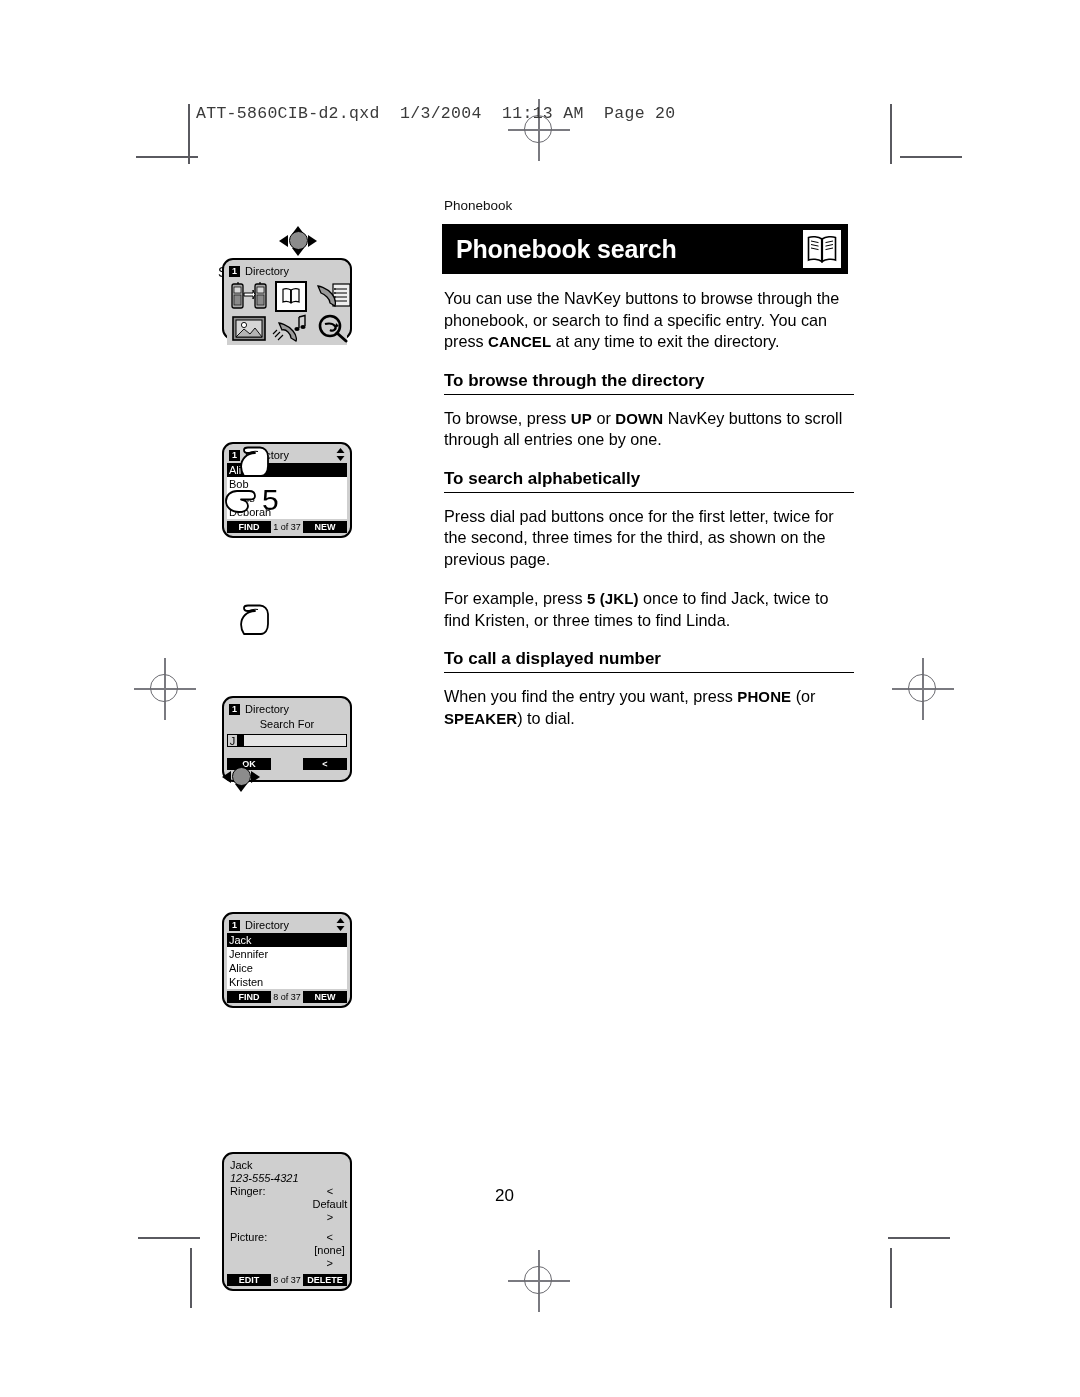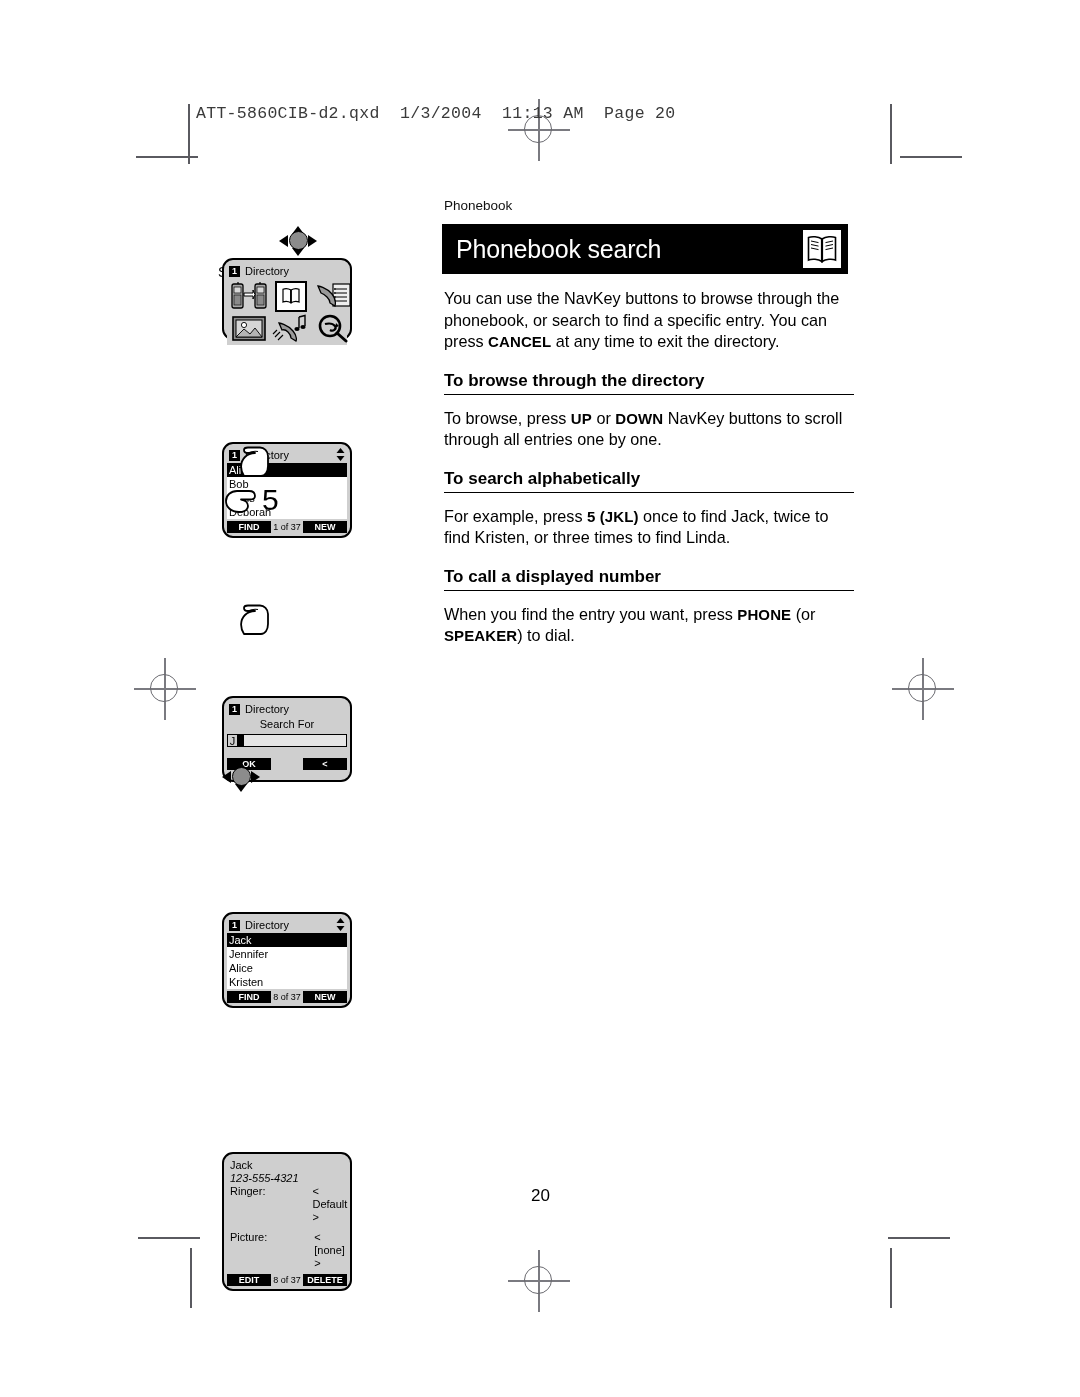--- a/index.html
+++ b/index.html
@@ -68,21 +68,21 @@
     left: 442px; top: 224px;
     width: 406px; height: 50px;
     background: #000000;
     display: flex;
     align-items: center;
   }
   .title-bar h1 {
     margin: 0 0 0 14px;
     color: #ffffff;
     font-size: 25px;
-    font-weight: normal;
+    font-weight: bold;
     letter-spacing: -0.2px;
     font-family: "Liberation Sans", sans-serif;
   }
   .title-icon {
     position: absolute;
     right: 6px; top: 5px;
     width: 40px; height: 40px;
     background: #ffffff;
     border: 1px solid #000;
     box-sizing: border-box;
@@ -106,21 +106,21 @@
     font-size: 17px;
     font-weight: bold;
     padding-bottom: 3px;
     border-bottom: 1.6px solid #000;
     font-family: "Liberation Sans", sans-serif;
   }
   .sec-head + p { margin-top: 13px; }
 
   .folio {
     position: absolute;
-    left: 531px; top: 1186px;
+    left: 495px; top: 1186px;
     font-size: 17px;
     font-family: "Liberation Sans", sans-serif;
   }
 
   
   .illus { position: absolute; }
 
   
   .navkey {
     position: relative;
@@ -215,21 +215,21 @@
   }
   .inputrow .caret { width: 5px; height: 13px; background: #000; }
   .inputrow .field { flex: 1; height: 13px; background: #e6e6e6; border: 1px solid #000; box-sizing: border-box;}
 
   
   .detail { padding: 2px 3px; font-size: 11px; font-family: "Liberation Sans", sans-serif; }
   .detail .nm { line-height: 13px; }
   .detail .num { line-height: 13px; font-style: italic; }
   .detail .kv { display: flex; line-height: 13px; }
   .detail .kv .k { width: 48px; }
-  .detail .kv .v { flex: 1; text-align: left; padding-right: 6px; margin-left: 47px; }
+  .detail .kv .v { flex: 1; text-align: center; padding-right: 6px; margin-left: 47px; }
   .detail .spacer { height: 7px; }
 
   
   .hand { position: absolute; }
 
   .press5 { position: absolute; display: flex; align-items: flex-end; gap: 4px; }
   .press5 .five { font-size: 30px; font-family: "Liberation Sans", sans-serif; line-height: 28px; }
 </style>
 </head>
 <body>
@@ -286,20 +286,21 @@
 
 <div class="body-col">
 
   <p><span>You can use the NavKey buttons to browse through the phonebook, or search to find a specific entry. You can press </span><b>CANCEL</b><span> at any time to exit the directory.</span></p>
 
   <div class="sec-head">To browse through the directory</div>
   <p><span>To browse, press </span><b>UP</b><span> or </span><b>DOWN</b><span> NavKey buttons to scroll through all entries one by one.</span></p>
 
   <div class="sec-head">To search alphabetically</div>
 
+  <p>Press dial pad buttons once for the first letter, twice for the second, three times for the third, as shown on the previous page.</p>
 
   <p><span>For example, press </span><b>5 (JKL)</b><span> once to find Jack, twice to find Kristen, or three times to find Linda.</span></p>
 
   <div class="sec-head">To call a displayed number</div>
   <p><span>When you find the entry you want, press </span><b>PHONE</b><span> (or </span><b>SPEAKER</b><span>) to dial.</span></p>
 
 </div>
 
 <div class="illus navkey-row" style="left:218px; top:226px;">
   <div class="navkey">

